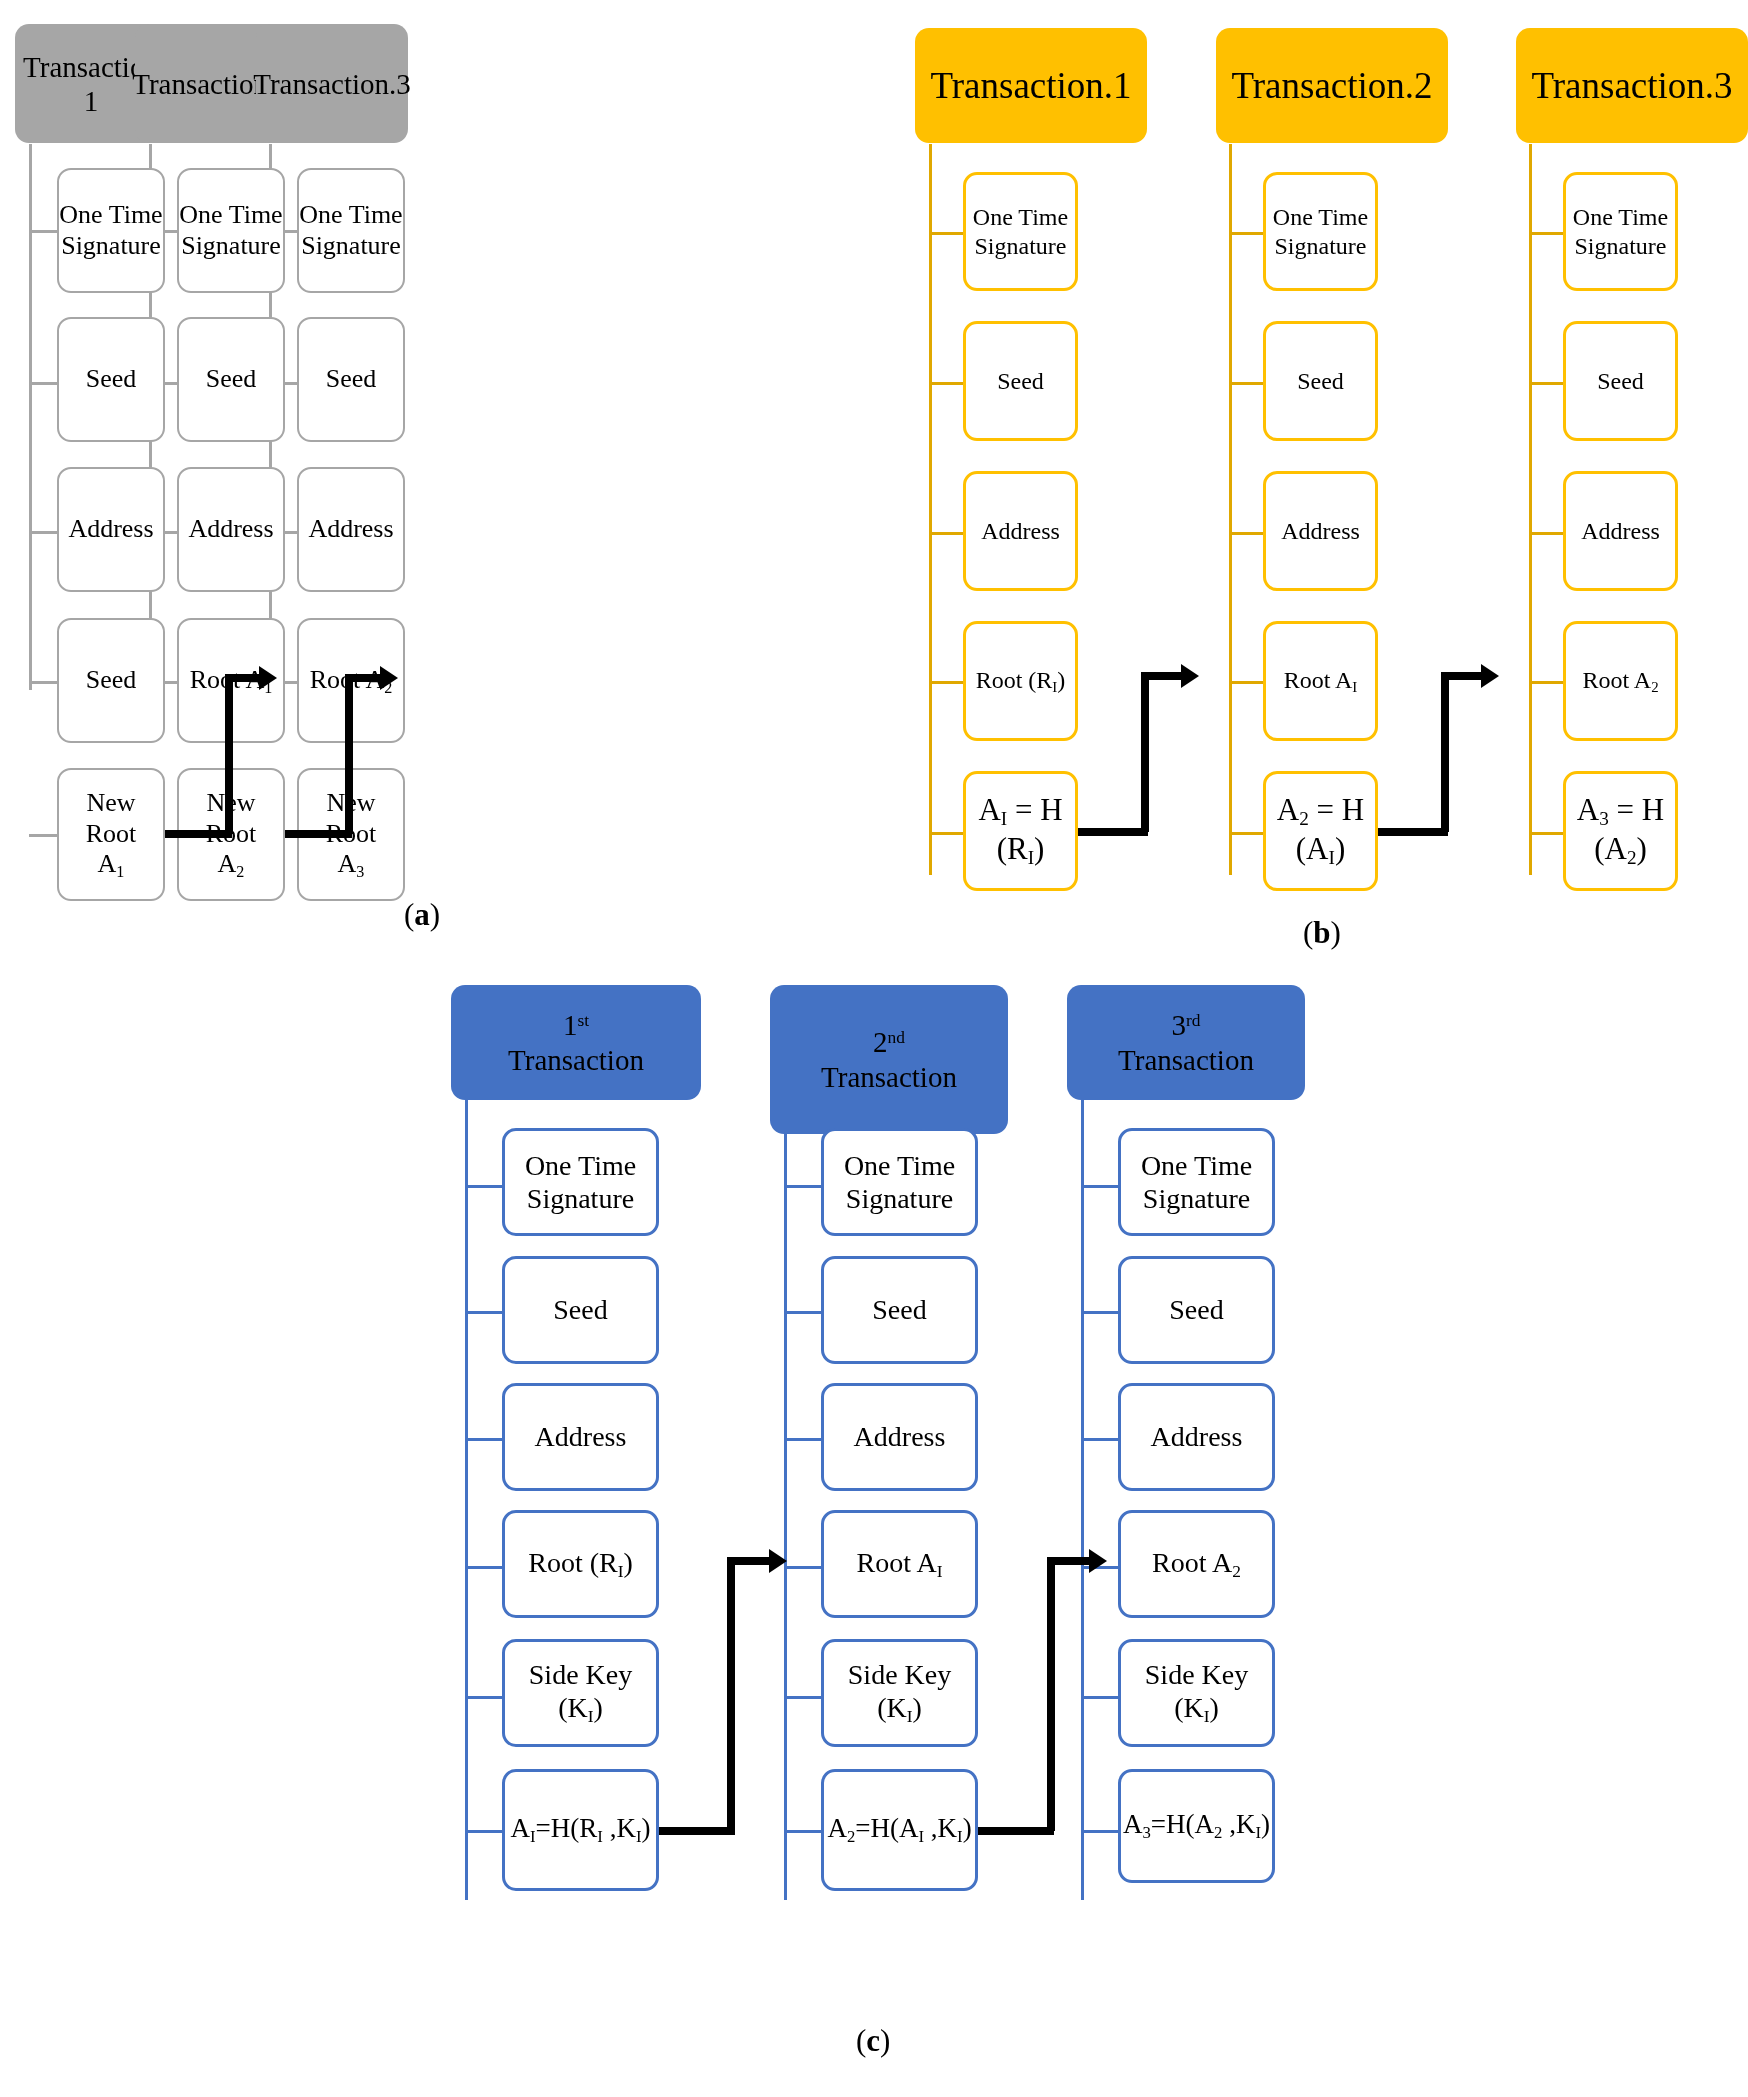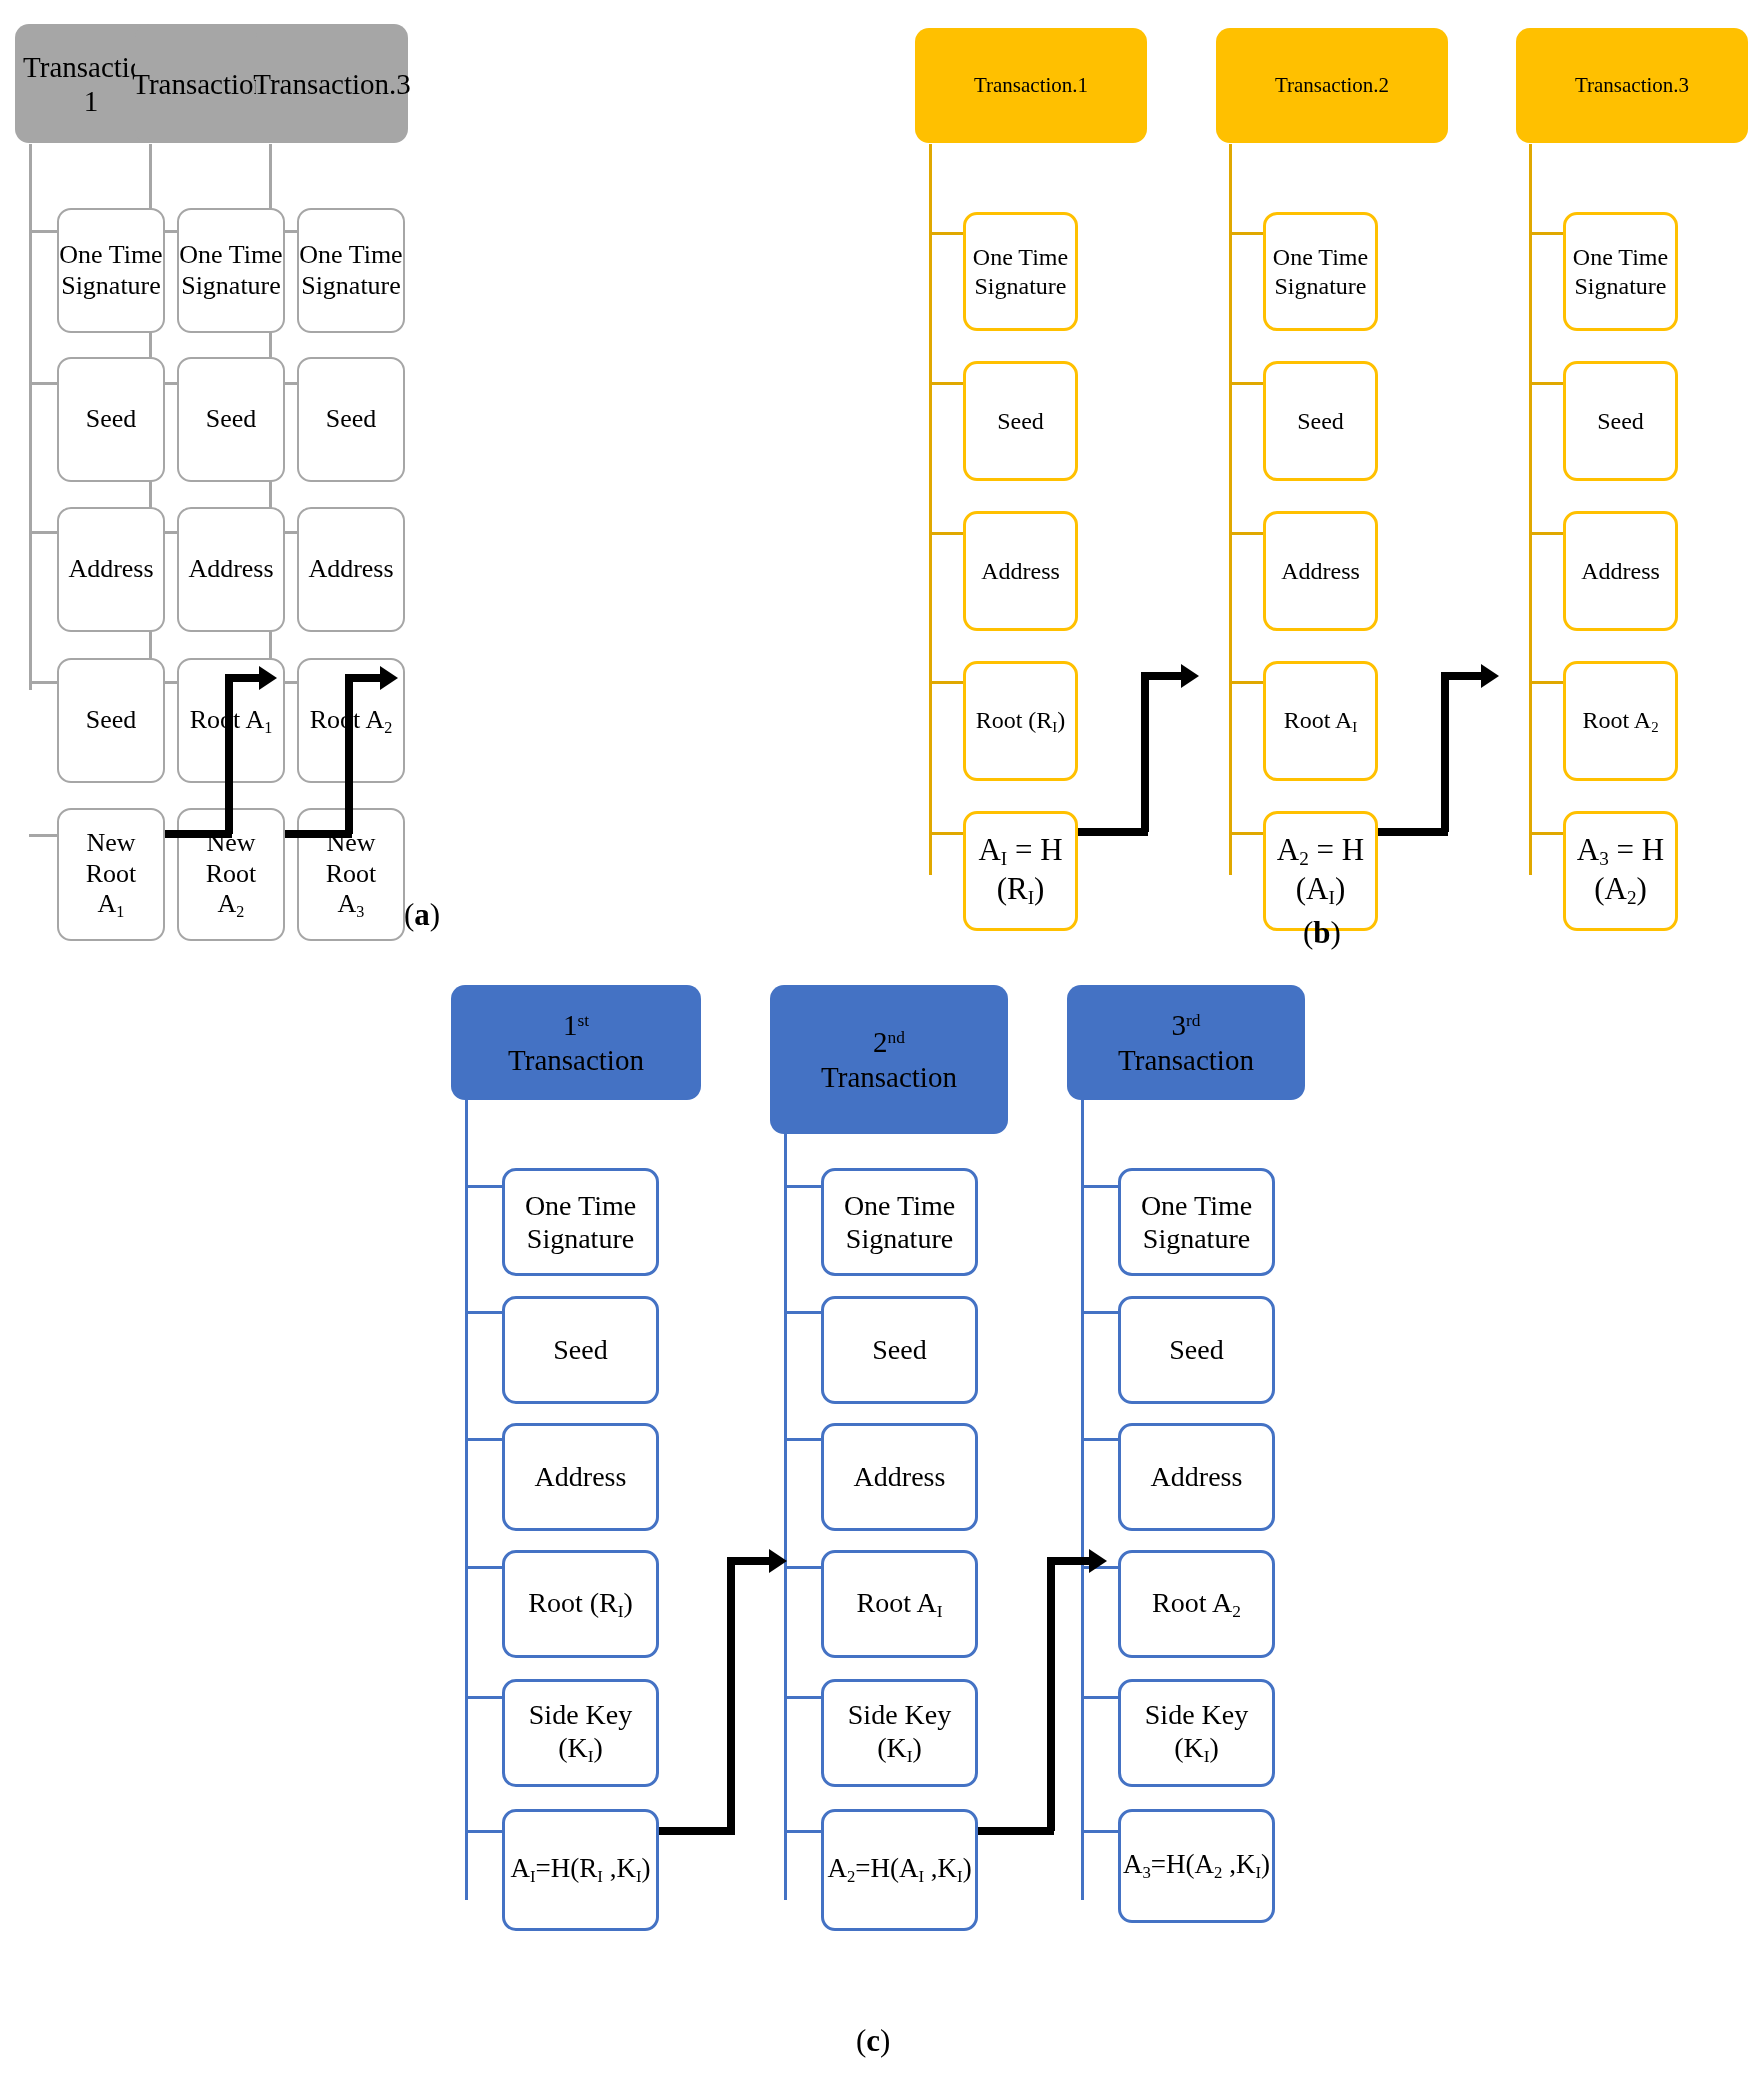--- a/index.html
+++ b/index.html
@@ -31,21 +31,20 @@
     line-height: 1.18;
     z-index: 3;
   }
   .hdr {
     border-radius: 14px;
     color: #000000;
   }
   .sub {
     background: #ffffff;
     border-radius: 14px;
-    margin-top: 40px;
   }
 
   
   .pA .hdr { background: #a6a6a6; border: 0 solid #a6a6a6; }
   .pA .sub { border: 2.7px solid #a6a6a6; }
   .pA .spine, .pA .stub { background: #a6a6a6; }
 
   
   .pB .hdr { background: #ffc000; border: 0 solid #ffc000; }
   .pB .sub { border: 3.3px solid #ffc000; }
@@ -62,21 +61,21 @@
     z-index: 1;
   }
   .stub {
     position: absolute;
     height: 2.7px;
     z-index: 1;
   }
 
   
   .t-hdr-a  { font-size: 29px; }
-  .t-hdr-b  { font-size: 21px; }
+  .t-hdr-b  { font-size: 37px; }
   .t-hdr-c  { font-size: 29px; }
   .t-sub-a  { font-size: 26px; }
   .t-sub-b  { font-size: 24px; }
   .t-sub-c  { font-size: 28px; }
   .t-form-b { font-size: 31px; }
   .t-form-c { font-size: 27px; }
 
   sub { font-size: 0.62em; vertical-align: -0.28em; }
   sup { font-size: 0.60em; vertical-align: 0.52em; }
 

